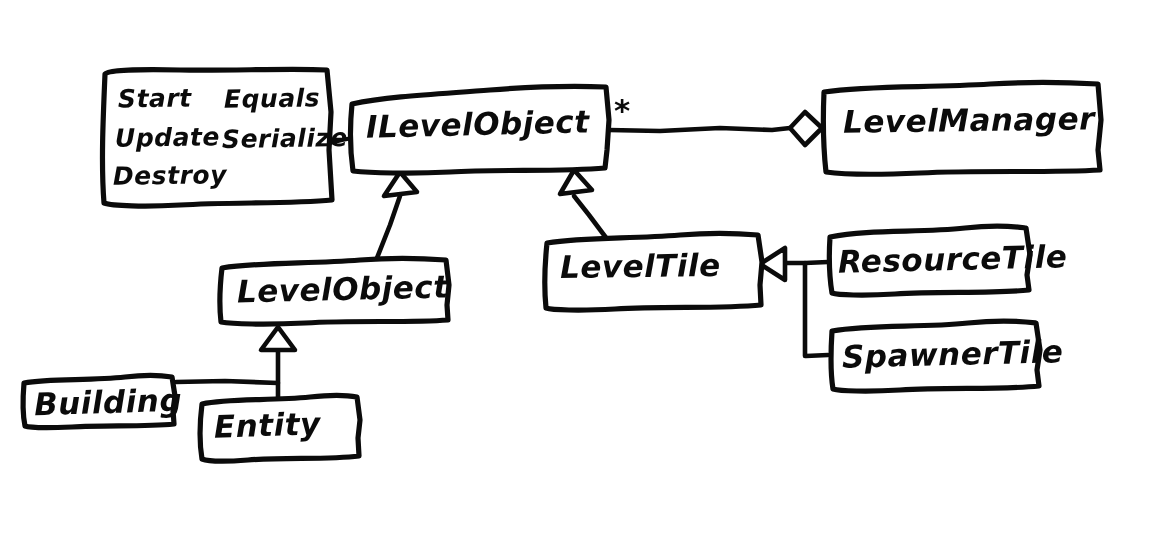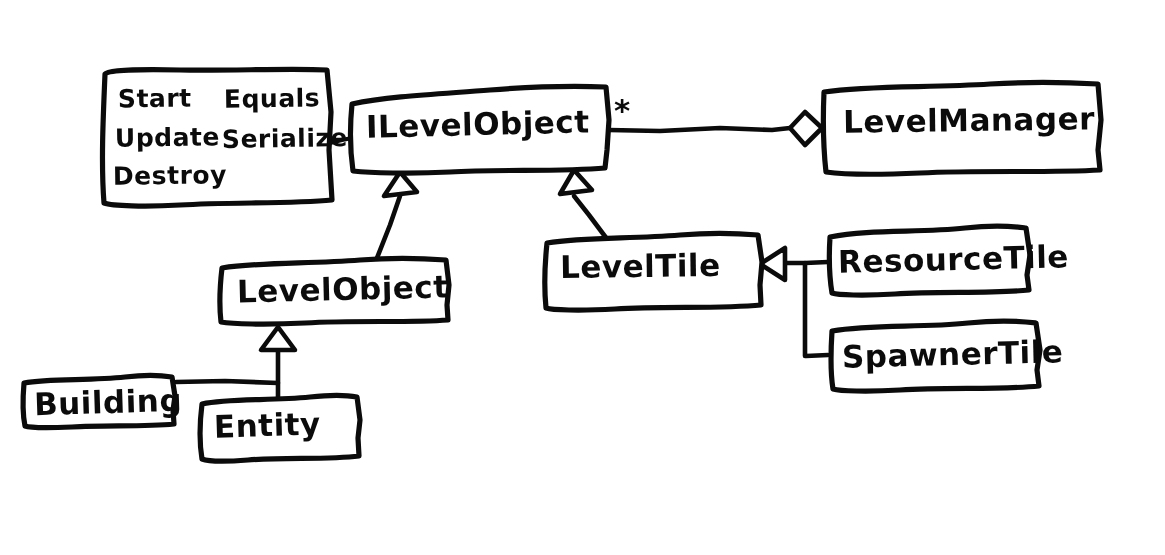--- a/index.html
+++ b/index.html
@@ -11,20 +11,21 @@
     width: 1165px;
     height: 555px;
     overflow: hidden;
     font-family: "DejaVu Sans", sans-serif;
   }
   #diagram-root {
     position: relative;
     width: 1001px;
     height: 555px;
     background: #ffffff;
+    font-style: italic;
   }
   svg#uml-canvas {
     position: absolute;
     left: 0;
     top: 0;
     width: 1165px;
     height: 555px;
   }
   .ink {
     fill: none;

